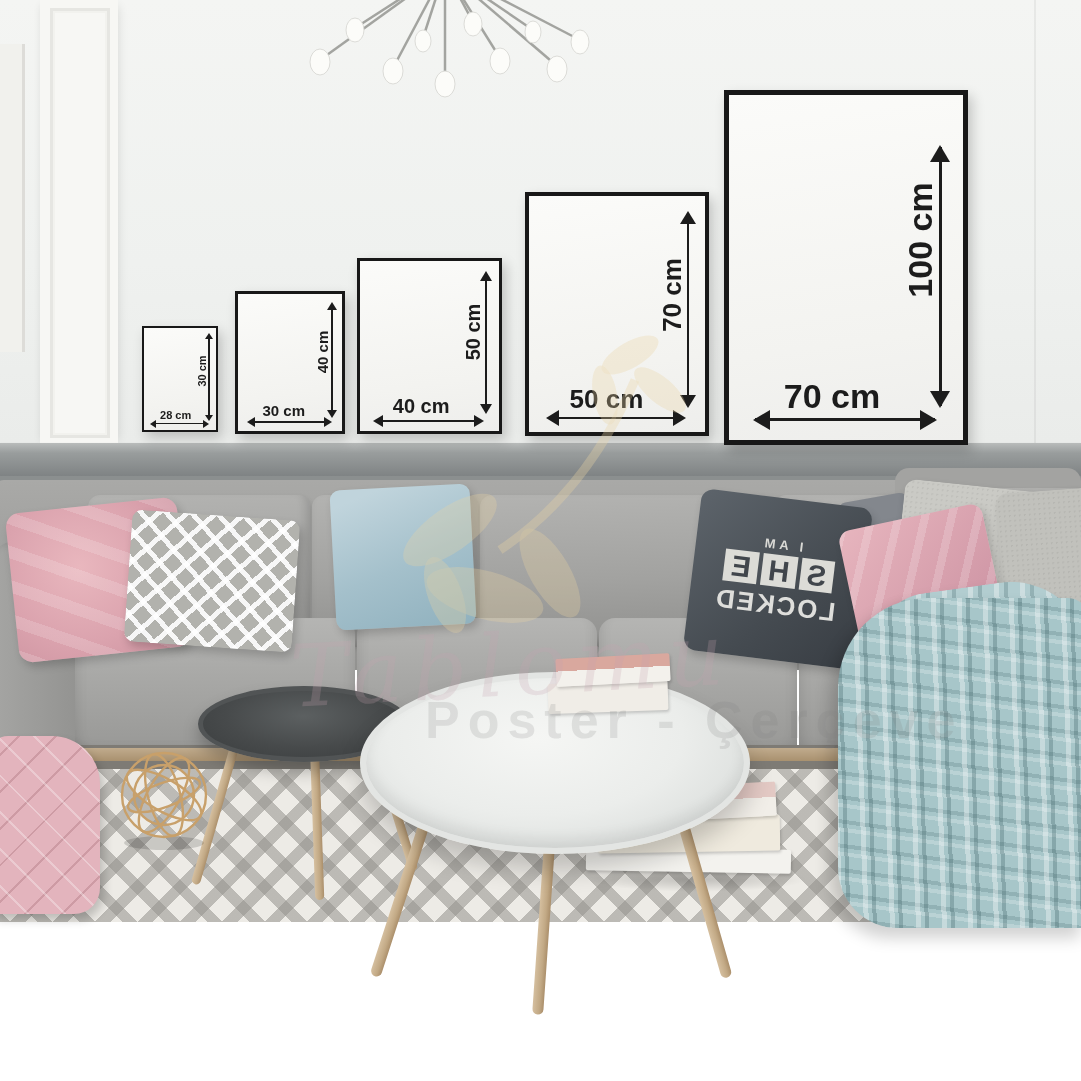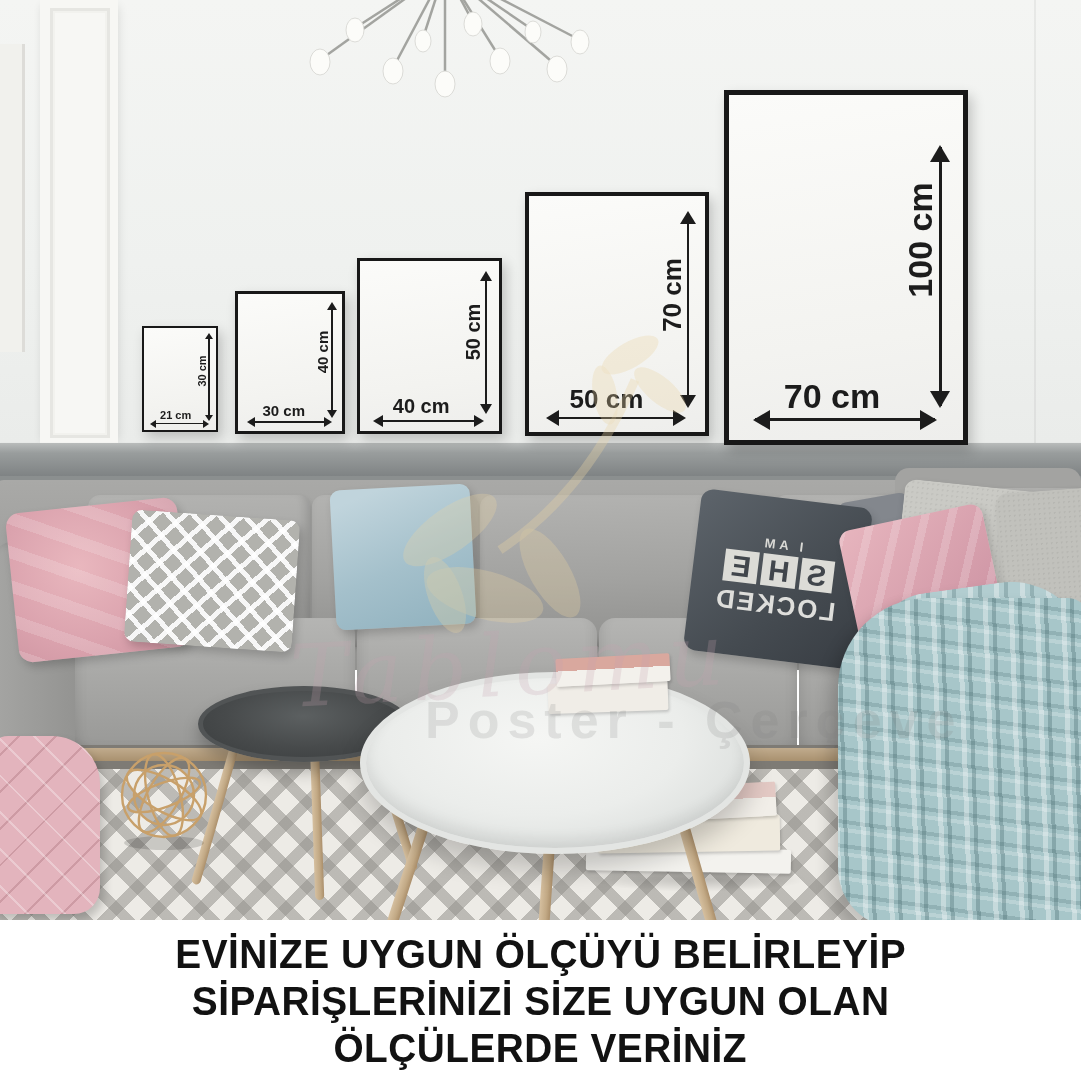--- a/index.html
+++ b/index.html
@@ -207,21 +207,21 @@
   <div class="wainscot-lower">
     <div class="wainscot-panel" style="left:42px;width:68px;"></div>
     <div class="wainscot-panel" style="left:150px;width:158px;"></div>
     <div class="wainscot-panel" style="left:992px;width:120px;"></div>
   </div>
 
   <div class="frame f1" style="left:142px;top:326px;width:72px;height:102px;">
     <div class="dim-v"></div>
     <div class="dim-v-label">30 cm</div>
     <div class="dim-h"></div>
-    <div class="dim-h-label">21 cm</div>
+    <div class="dim-h-label">28 cm</div>
   </div>
   <div class="frame f2" style="left:235px;top:291px;width:104px;height:137px;">
     <div class="dim-v"></div>
     <div class="dim-v-label">40 cm</div>
     <div class="dim-h"></div>
     <div class="dim-h-label">30 cm</div>
   </div>
   <div class="frame f3" style="left:357px;top:258px;width:139px;height:170px;">
     <div class="dim-v"></div>
     <div class="dim-v-label">50 cm</div>
@@ -317,19 +317,14 @@
       <ellipse cx="55" cy="300" rx="40" ry="17" transform="rotate(70 55 300)"></ellipse>
       <ellipse cx="240" cy="60" rx="32" ry="13" transform="rotate(-30 240 60)"></ellipse>
       <ellipse cx="270" cy="95" rx="32" ry="13" transform="rotate(40 270 95)"></ellipse>
       <ellipse cx="215" cy="100" rx="30" ry="12" transform="rotate(80 215 100)"></ellipse>
     </g>
     <path d="M110,255 C170,215 215,155 245,85" fill="none" stroke="rgba(233,211,163,.6)" stroke-width="9"></path>
   </svg>
   <div class="wm-script">Tablomu</div>
   <div class="wm-tagline">Poster - Çerçeve</div>
 
-  <div class="footer-band">
-    <div class="footer-line">EVİNİZE UYGUN ÖLÇÜYÜ BELİRLEYİP</div>
-    <div class="footer-line">SİPARİŞLERİNİZİ SİZE UYGUN OLAN</div>
-    <div class="footer-line">ÖLÇÜLERDE VERİNİZ</div>
-  </div>
 
 </div>
 
 </body></html>

